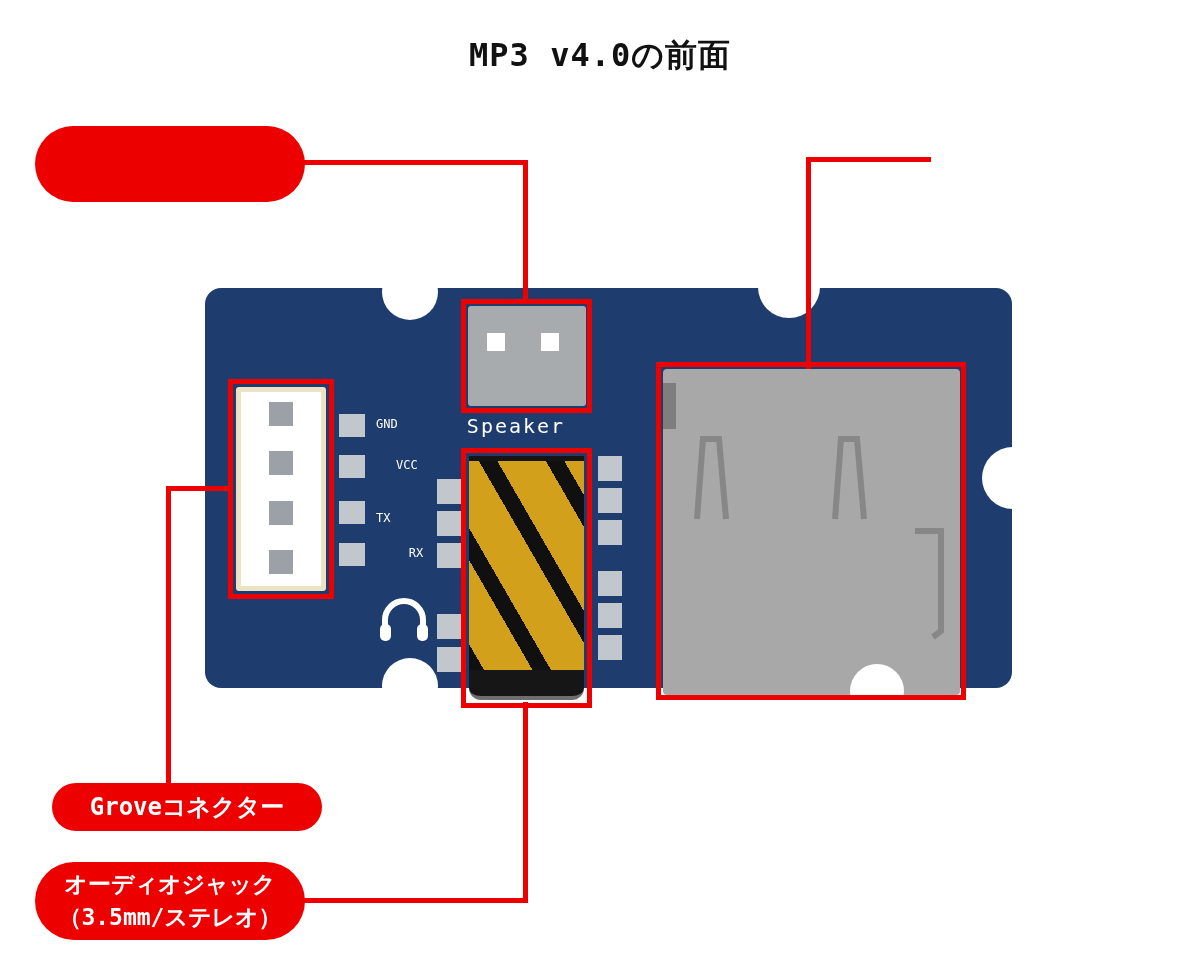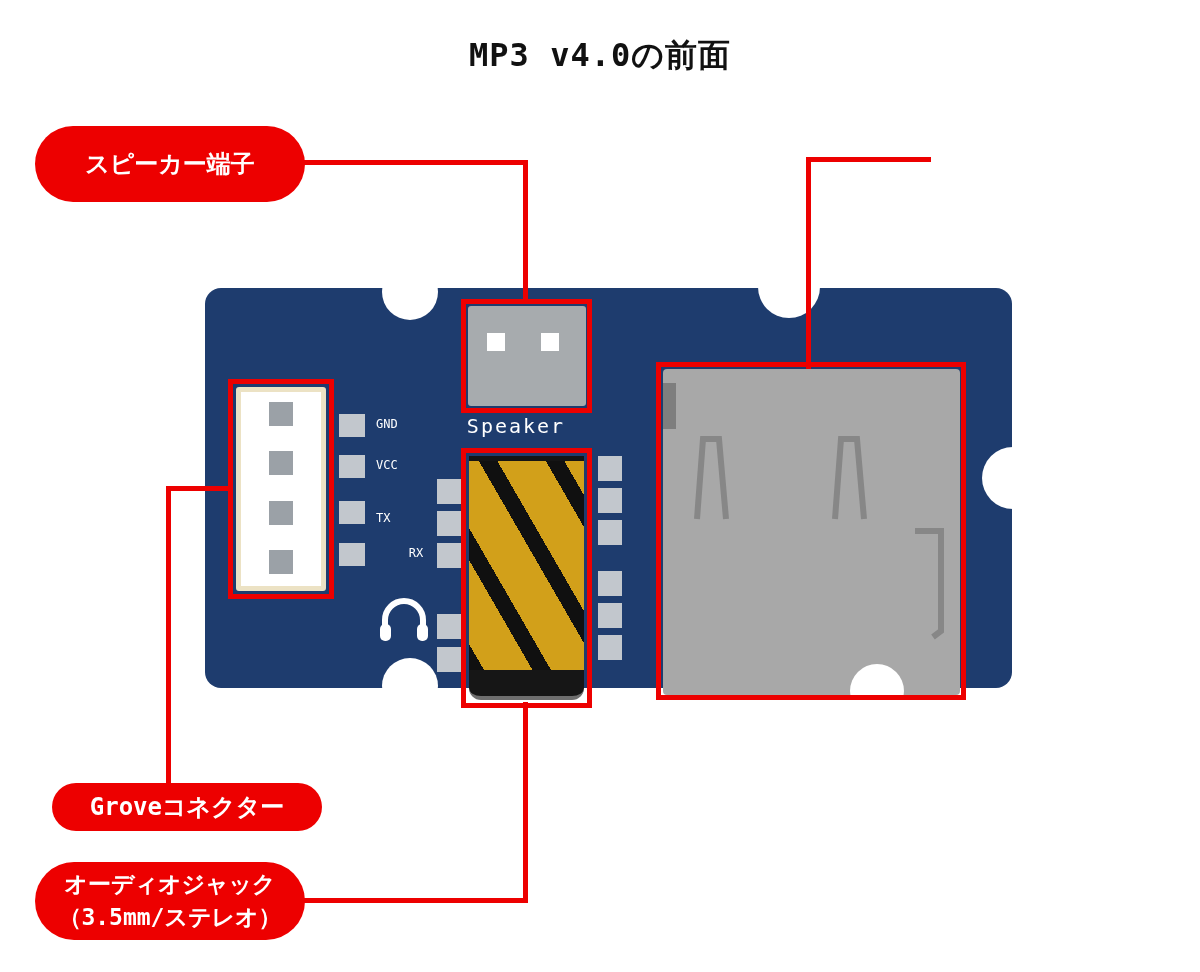--- a/index.html
+++ b/index.html
@@ -34,21 +34,21 @@
 
   
   .grove-body{left:236px;top:387px;width:90px;height:204px;background:#ffffff;border:5px solid #ece2c4;border-radius:3px;}
   .grove-pin{width:24px;height:24px;background:#9ba1a7;left:269px;}
   .gp1{top:402px;} .gp2{top:451px;} .gp3{top:501px;} .gp4{top:550px;}
 
   .pad{background:var(--pad-gray,#c2c7cd);}
   .pinpad{left:339px;width:26px;height:23px;}
   .pp1{top:414px;} .pp2{top:455px;} .pp3{top:501px;} .pp4{top:543px;}
   .pin-label{left:376px;width:80px;color:#ffffff;font-size:12px;line-height:24px;}
-  .pl1{top:412px;} .pl2{top:453px;} .pl3{top:506px;} .pl4{top:541px;text-align:center;}
+  .pl1{top:412px;} .pl2{top:453px;margin-left:20px;} .pl3{top:506px;} .pl4{top:541px;text-align:center;}
 
   
   .hp-icon{left:377px;top:594px;width:54px;height:50px;}
 
   
   .jack-gold{
     left:469px;top:456px;width:115px;height:220px;
     border-top:5px solid #151515;
     background:repeating-linear-gradient(60deg,#101010 0 16px,var(--gold,#d2a01a) 16px 58px);
   }
@@ -166,21 +166,20 @@
   <div class="abs line ln-spk-h"></div>
   <div class="abs line ln-spk-v"></div>
   <div class="abs line ln-sd-h"></div>
   <div class="abs line ln-sd-v"></div>
   <div class="abs line ln-grove-h"></div>
   <div class="abs line ln-grove-v"></div>
   <div class="abs line ln-jack-v"></div>
   <div class="abs line ln-jack-h"></div>
 
   <div class="abs pill pill-speaker">
-    <span>スピーカー端子</span>
   </div>
   <div class="abs pill pill-grove">
     <span>Groveコネクター</span>
   </div>
   <div class="abs pill pill-audio">
     <span>オーディオジャック</span>
     <span>（3.5mm/ステレオ）</span>
   </div>
 
 </div>

